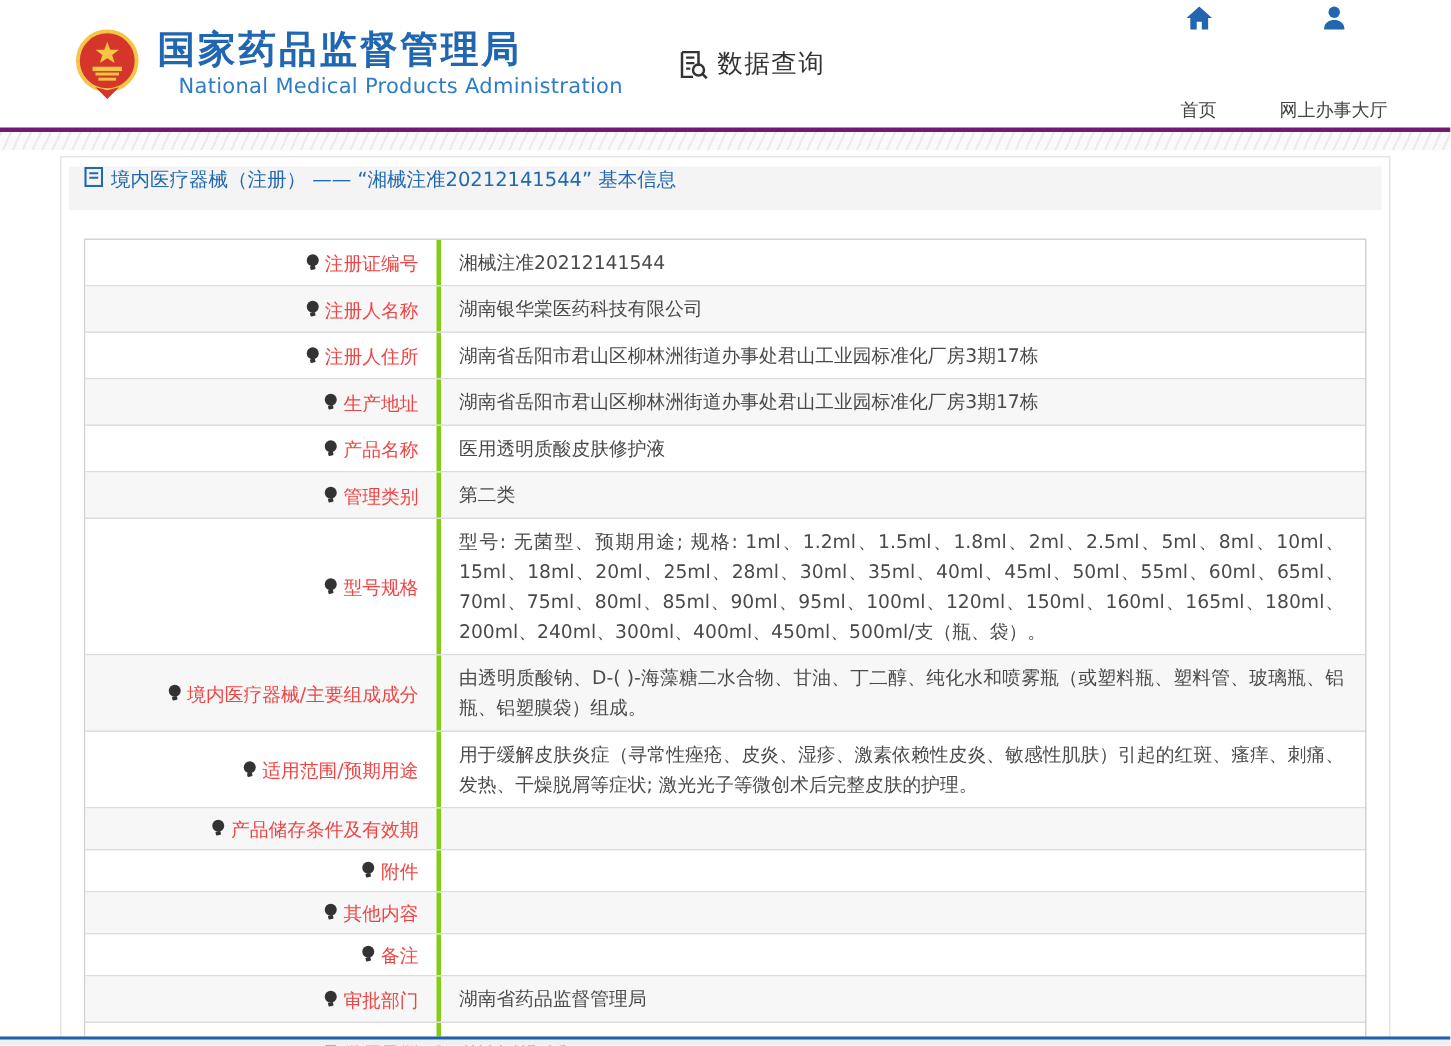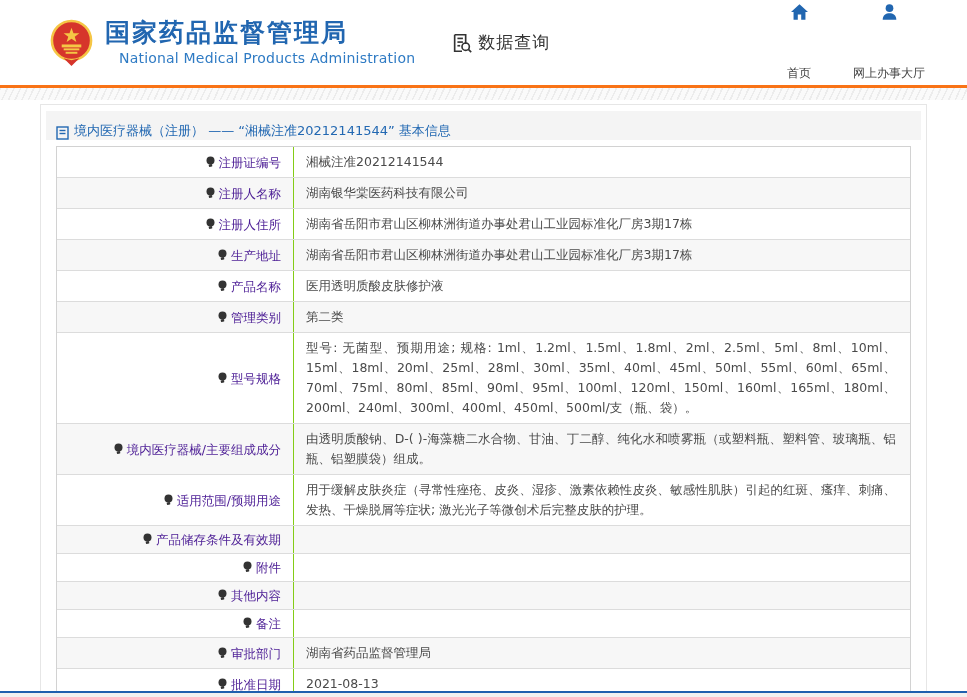--- a/index.html
+++ b/index.html
@@ -10,21 +10,21 @@
     position: relative;
     color: #333;
   }
 
   
   .header {
     height: 88px;
     display: flex;
     align-items: center;
     background: #fff;
-    border-bottom: 3px solid #f97316;
+    border-bottom: 3px solid #701a75;
     padding: 0 42px 0 48px;
   }
   .logo-wrap { display: flex; align-items: center; cursor: pointer; }
   .emblem { width: 47px; height: 47px; margin-right: 10px; flex: 0 0 auto; }
   .logo-text .cn {
     font-size: 25px; font-weight: bold; color: #2166b0; letter-spacing: 2px;
     line-height: 1.15;
   }
   .logo-text .en {
     font-size: 14px; color: #2f7bc4; margin-top: 2px; letter-spacing: 0.2px; margin-left: 14px;
@@ -53,23 +53,23 @@
     margin: 4px 40px 0 40px;
     border: 1px solid #e6e6e6;
     background: #fff;
     padding: 6px 5px 16px 5px;
     min-height: 566px;
   }
   .title-bar {
     background: #f4f4f4;
     height: 29px;
     display: flex;
-    align-items: flex-end;
+    align-items: flex-start;
     padding: 0 10px;
-    margin-bottom: 6px;
+    margin-bottom: 19px;
   }
   .title-bar .doc-icon { width: 13px; height: 14px; margin-right: 5px; flex: 0 0 auto; }
   .title-bar .title-text { font-size: 13px; color: #2268b2; }
 
   
   .info-table {
     margin: 0 10px;
     border: 1px solid #d2d2d2;
     width: calc(100% - 20px);
   }
@@ -77,23 +77,23 @@
     display: flex;
     border-bottom: 1px solid #dcdcdc;
     background: #fff;
   }
   .info-row:last-child { border-bottom: none; }
   .info-row:nth-child(even) { background: #f7f7f7; }
   .cell-label {
     width: 237px; flex: 0 0 auto;
     text-align: right;
     padding: 5px 12px 5px 8px;
-    font-size: 12.5px; color: #4c1d95;
+    font-size: 12.5px; color: #ef4444;
     line-height: 17px;
-    border-right: 1px solid #84cc16;
+    border-right: 3px solid #84cc16;
     display: flex; justify-content: flex-end; align-items: center; gap: 3px;
   }
   .cell-value {
     flex: 1;
     padding: 5px 14px 5px 12px;
     font-size: 12.5px; color: #4a4a4a;
     line-height: 20px;
     text-align: justify;
     display: flex; align-items: center;
     min-height: 26px;

